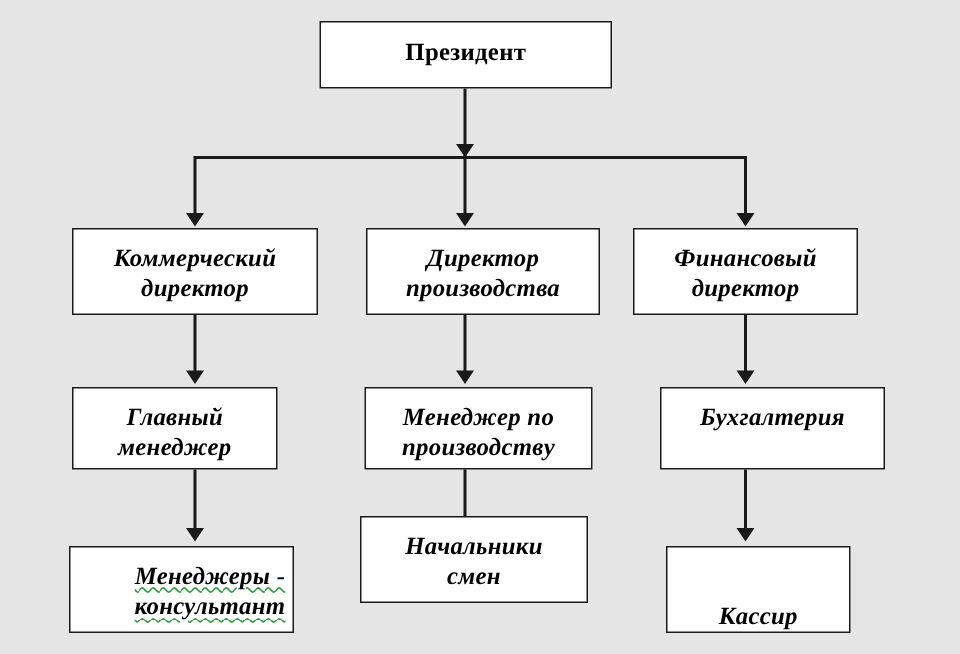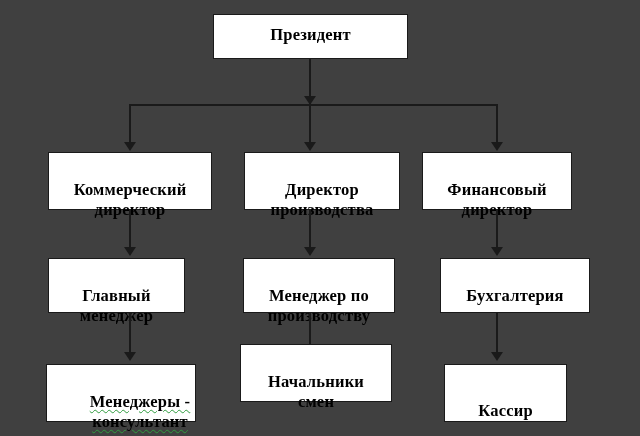--- a/index.html
+++ b/index.html
@@ -4,21 +4,21 @@
 <style>
   html, body {
     margin: 0;
     padding: 0;
     background: #ffffff;
   }
   #chart-canvas {
     position: relative;
     width: 640px;
     height: 436px;
-    background: #404040;
+    background: #e5e5e5;
     overflow: hidden;
     font-family: "Liberation Serif", "DejaVu Serif", serif;
   }
   .node {
     position: absolute;
     box-sizing: border-box;
     border: 1.6px solid #1a1a1a;
     background: #ffffff;
     display: flex;
     justify-content: center;
@@ -28,21 +28,21 @@
   .node-label {
     display: block;
     font-weight: bold;
     font-size: 16.5px;
     line-height: 1.22;
     color: #000000;
     letter-spacing: 0.2px;
     padding: 0 4px;
     white-space: pre-line;
   }
-  .node-top-pad { padding-top: 27px; }
+  .node-top-pad { padding-top: 9px; font-style: italic; }
   .node-center { align-items: center; }
   .node-center .node-label { padding-bottom: 2px; }
 
   
   .spell-error .node-label {
     text-decoration-line: underline;
     text-decoration-style: wavy;
     text-decoration-color: #2f9b3e;
     text-decoration-thickness: 1px;
     text-underline-offset: 2px;

